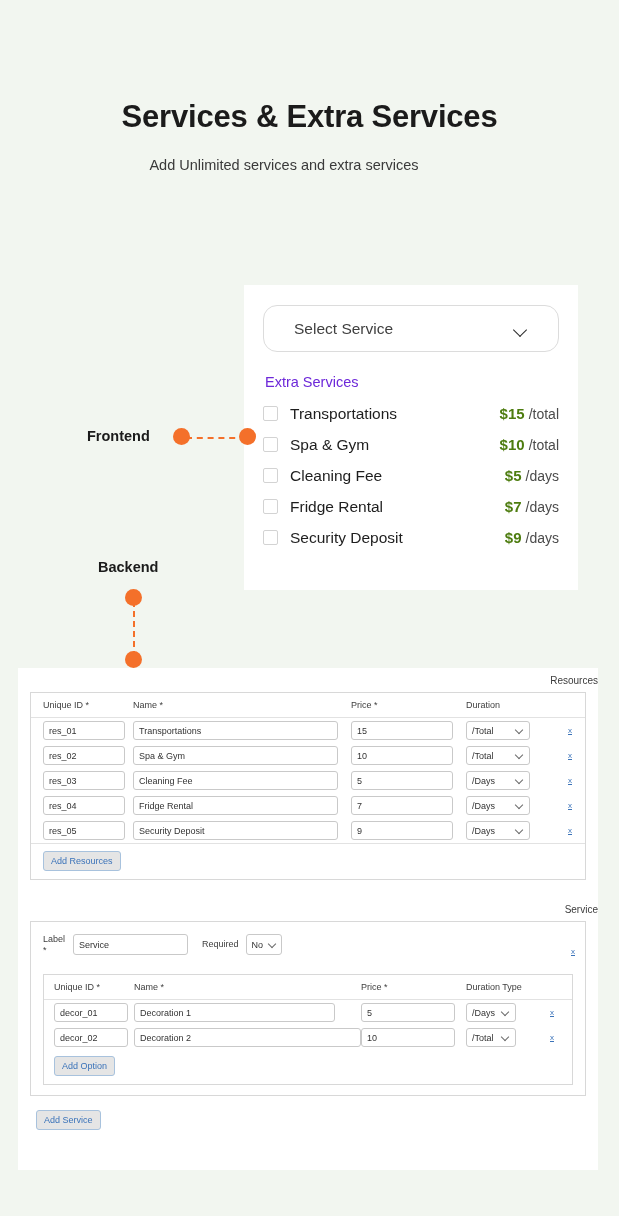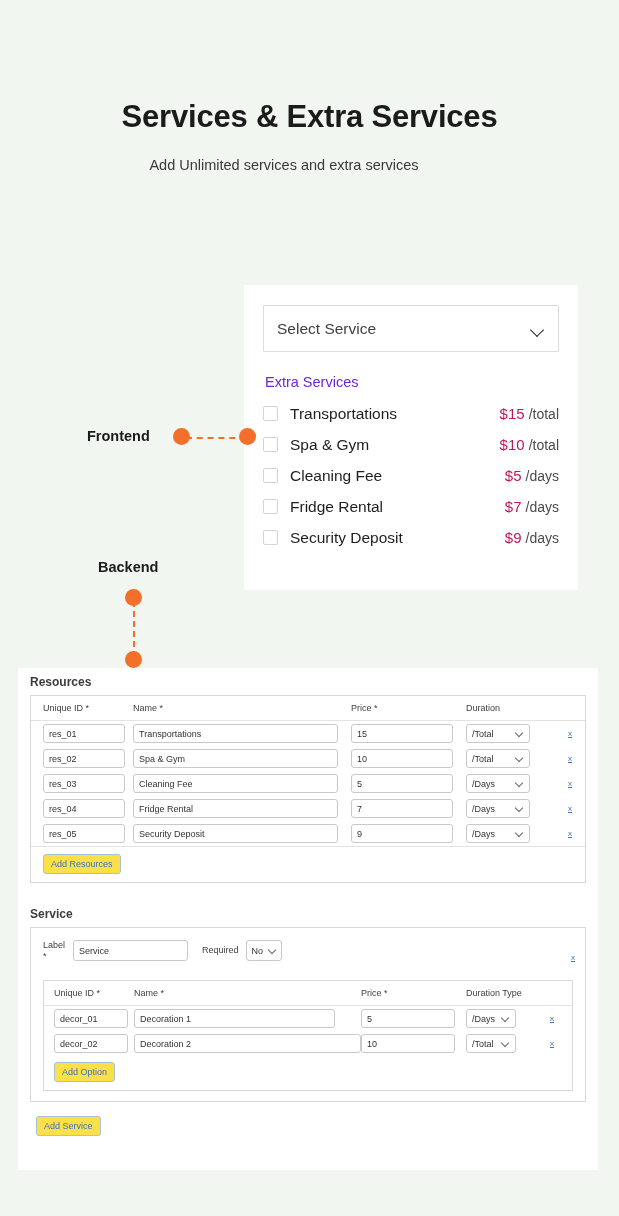--- a/index.html
+++ b/index.html
@@ -28,23 +28,23 @@
   
   .fe-card{
     position:absolute; left:244px; top:285px; width:334px; height:305px;
     background:#ffffff;
     padding:20px 19px 0 19px;
   }
   .fe-label{
     font-size:14.5px; color:#2b2b2b; margin:0 0 11px 0;
   }
   .fe-select{
-    height:47px; border:1px solid #dcdcdc; border-radius:1px;
+    height:47px; border:1px solid #dcdcdc; border-radius:14px;
     display:flex; align-items:center; justify-content:space-between;
-    padding:0 13px; background:#fff;
+    padding:0 30px; background:#fff;
   }
   .fe-select-text{ font-size:15.5px; color:#3f3f3f; }
   .chev{ width:14px; height:8px; position:relative; }
   .chev:before{
     content:""; position:absolute; left:1px; top:0;
     width:9px; height:9px;
     border-right:1.6px solid #2b2b2b; border-bottom:1.6px solid #2b2b2b;
     transform:rotate(45deg);
   }
   .fe-extra-title{
@@ -53,21 +53,21 @@
   .ex-row{
     display:flex; align-items:center; height:31px;
   }
   .ex-box{
     width:15px; height:15px; border:1px solid #d3d3d3; background:#fff;
     border-radius:2px; flex:none;
   }
   .ex-name{
     margin-left:12px; font-size:15.5px; color:#1e1e1e; flex:1;
   }
-  .ex-price{ font-size:15px; font-weight:400; color:#be185d; }
+  .ex-price{ font-size:15px; font-weight:700; color:#4d7c0f; }
   .ex-unit{ font-size:14px; color:#4b4b4b; margin-left:4px; }
 
   
   .ann-label{
     position:absolute; font-size:14.5px; font-weight:700; color:#1b1b1b;
   }
   .dot{
     position:absolute; width:17px; height:17px; border-radius:50%;
     background:#f4702a;
   }
@@ -78,22 +78,23 @@
     position:absolute; width:0; border-left:2.5px dashed #f4702a;
   }
 
   
   .be-panel{
     position:absolute; left:18px; top:668px; width:580px; height:502px;
     background:#ffffff;
     font-size:9.5px; color:#333;
   }
   .be-section-title{
-    font-size:12px; font-weight:700; color:#3c3c3c;
+    font-size:10px; font-weight:400; color:#3c3c3c;
     margin:0 0 6px 12px;
+    text-align:right;
   }
   .be-box{
     border:1px solid #d8d8d8; background:#fff;
   }
   .tbl{ width:100%; border-collapse:collapse; }
   .tbl th{
     text-align:left; font-weight:400; font-size:9px; color:#404040;
     padding:7px 0 7px 0; border-bottom:1px solid #e2e2e2;
   }
   .tbl td{ padding:3px 0; }
@@ -115,21 +116,21 @@
     content:""; position:absolute; left:0; top:-1px;
     width:5px; height:5px;
     border-right:1px solid #6b6b6b; border-bottom:1px solid #6b6b6b;
     transform:rotate(45deg);
   }
   .xlink{
     color:#3b73b9; font-size:8px; text-decoration:underline; cursor:pointer;
   }
   .btn-blue{
     display:inline-block;
-    border:1px solid #a8c2dd; border-radius:3px; background:#fde047;
+    border:1px solid #a8c2dd; border-radius:3px; background:#e5e5e5;
     color:#3b73b9; font-size:9px; padding:4px 7px;
     font-family:"Liberation Sans", sans-serif;
   }
 </style>
 </head>
 <body>
 
 <div class="page-title">Services &amp; Extra Services</div>
 <div class="page-sub">Add Unlimited services and extra services</div>
 

